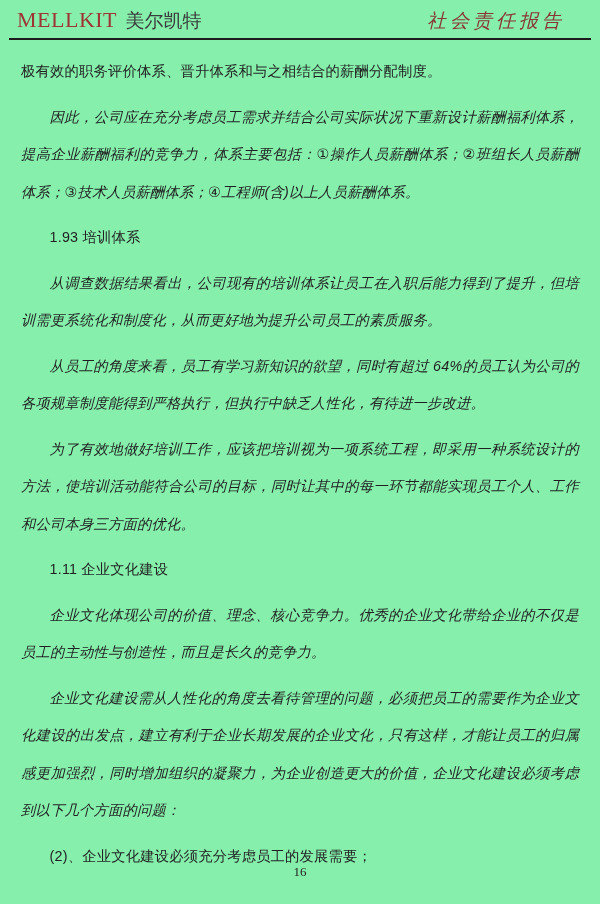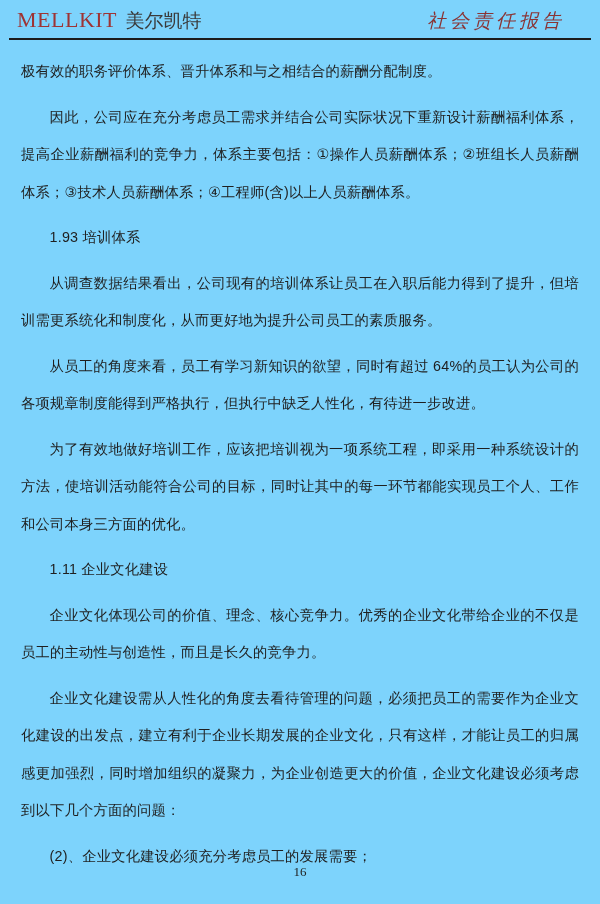--- a/index.html
+++ b/index.html
@@ -5,21 +5,21 @@
   html, body { margin: 0; padding: 0; }
   body {
     background: #e8e8e8;
     font-family: "Liberation Sans", "DejaVu Sans", sans-serif;
   }
   .page {
     position: relative;
     width: 600px;
     height: 904px;
     margin: 0 auto;
-    background: #7dd3fc;
+    background: #86efac;
     box-sizing: border-box;
     overflow: hidden;
     color: #1f1f1f;
   }
   
   .page-header {
     margin: 0 9px;
     padding: 7px 0 4px 0;
     border-bottom: 2px solid #1c1c1c;
     display: flex;
@@ -53,20 +53,21 @@
     padding: 5px 13px 0 13px;
     font-size: 14.3px;
     line-height: 37.5px;
     letter-spacing: 0.2px;
   }
   .document-body p { margin: 8px; }
   .p-body {
     text-indent: 2em;
     text-align: justify;
     text-justify: inter-character;
+    font-style: italic;
   }
   .p-continuation { text-indent: 0; text-align: justify; text-justify: inter-character; }
   .p-heading { text-indent: 2em; }
   .p-list-item { text-indent: 2em; }
   
   .page-footer {
     position: absolute;
     left: 0; right: 0;
     bottom: 24px;
     text-align: center;

